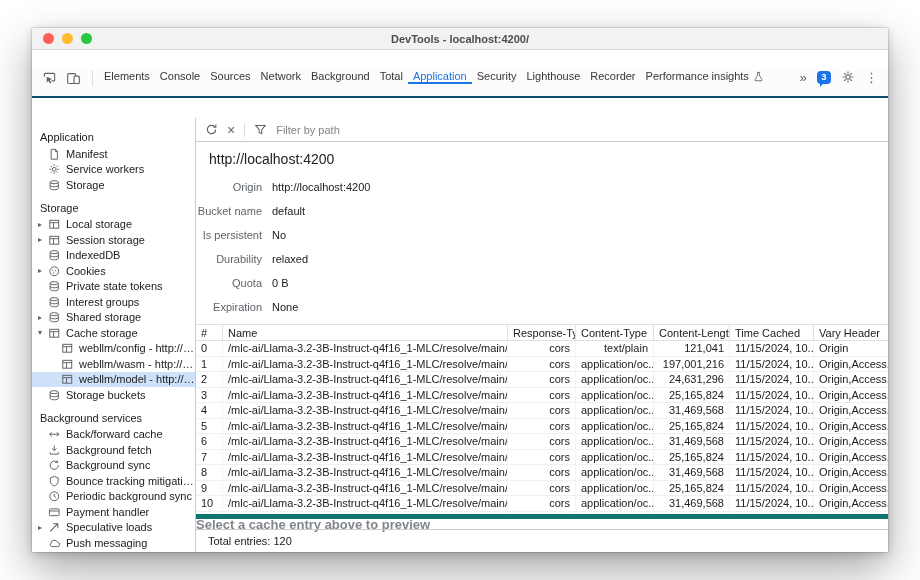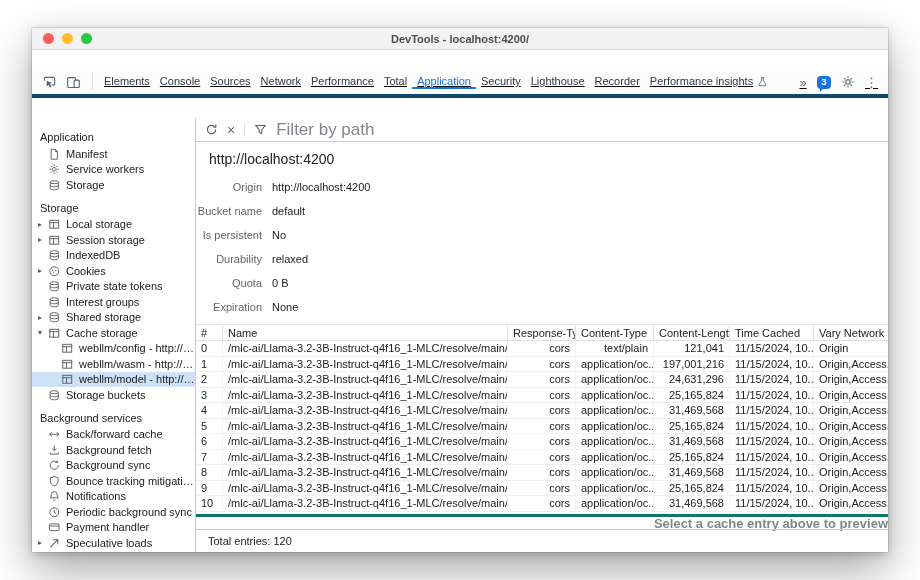--- a/index.html
+++ b/index.html
@@ -11,21 +11,21 @@
     overflow:hidden;display:flex;flex-direction:column;gap:20px;}
 
   
   .titlebar{height:22px;background:#f3f2f2;border-bottom:1px solid #d8d7d7;display:flex;align-items:center;position:relative;flex:0 0 auto;}
   .lights{display:flex;gap:8px;margin-left:11px;z-index:2;}
   .light{width:11px;height:11px;border-radius:50%;}
   .light.red{background:#ff5f57}.light.yellow{background:#febc2e}.light.green{background:#28c840}
   .win-title{position:absolute;left:0;right:0;text-align:center;font-size:11px;font-weight:700;color:#4c4c4e;}
 
   
-  .tabbar{height:28px;border-bottom:4px solid #0c4a6e;display:flex;align-items:center;background:#fcfcfc;flex:0 0 auto;text-decoration:underline;}
+  .tabbar{height:28px;border-bottom:2px solid #0c4a6e;display:flex;align-items:flex-start;background:#fcfcfc;flex:0 0 auto;}
   .tb-left{display:flex;align-items:center;padding:0 4px 0 10px;gap:9px;color:#5f6368;flex:0 0 auto;}
   .tb-left svg{width:15px;height:15px;}
   .tb-sep{width:1px;height:16px;background:#ddd;align-self:center;margin:0 2px;flex:0 0 auto;}
   .tabs{display:flex;flex:1 1 auto;overflow:hidden;}
   .tab{display:flex;align-items:center;gap:4px;padding:0 5px;font-size:11px;color:#35363a;white-space:nowrap;border-bottom:2px solid transparent;cursor:default;}
   .tab.selected{color:#1a73e8;border-bottom-color:#1a73e8;}
   .tab-flask{display:inline-flex;color:#5f6368;}
   .tab-flask svg{width:11px;height:11px;}
   .tb-right{display:flex;align-items:center;gap:10px;padding:0 10px 0 4px;color:#5f6368;margin-left:auto;flex:0 0 auto;}
   .more-tabs{font-size:13px;line-height:1;color:#5f6368;}
@@ -48,41 +48,41 @@
   .sb-item.selected{background:#cde1f8;}
   .sb-label{overflow:hidden;text-overflow:ellipsis;}
 
   
   .main{flex:1 1 auto;display:flex;flex-direction:column;min-width:0;}
   .toolbar{height:24px;flex:0 0 24px;border-bottom:1px solid #cbcbcb;display:flex;align-items:center;gap:9px;padding:0 9px;color:#5f6368;}
   .toolbar svg{width:13px;height:13px;display:block;}
   .tool{display:inline-flex;align-items:center;}
   .x-icon{font-size:14px;line-height:1;color:#5f6368;}
   .tool-sep{width:1px;height:14px;background:#ddd;}
-  .filter-input{border:none;outline:none;background:transparent;font-family:"Liberation Sans",sans-serif;font-size:17px;color:#202124;width:220px;}
+  .filter-input{border:none;outline:none;background:transparent;font-family:"Liberation Sans",sans-serif;font-size:11px;color:#202124;width:220px;}
   .filter-input::placeholder{color:#80868b;}
 
   .info{height:372px;flex:0 0 372px;overflow:hidden;}
   .cache-title{font-size:14px;color:#202124;padding:9px 0 5px 13px;line-height:16px;}
   .details{padding:3px 0;}
   .detail-row{display:flex;height:24px;align-items:center;font-size:11px;}
   .detail-label{width:66px;text-align:right;color:#5f6368;flex:0 0 auto;}
   .detail-value{margin-left:10px;color:#202124;white-space:nowrap;}
 
   .grid{margin-top:2px;font-size:11px;}
   .grid-header{display:grid;grid-template-columns:26px 285px 68px 78px 76px 84px 1fr;height:17px;border-top:1px solid #e0e0e0;border-bottom:1px solid #e0e0e0;color:#202124;}
   .grid-header>div{display:flex;align-items:center;padding:0 5px;border-left:1px solid #e0e0e0;overflow:hidden;white-space:nowrap;}
   .grid-header>div:first-child{border-left:none;}
   .grid-body{height:175px;overflow:hidden;}
   .grid-row{display:grid;grid-template-columns:26px 285px 68px 78px 76px 84px 1fr;height:15.5px;border-bottom:1px solid #f0f0f0;color:#202124;}
   .grid-row>div{padding:0 5px;line-height:14.5px;white-space:nowrap;overflow:hidden;border-left:1px solid #f4f4f4;}
   .grid-row>div:first-child{border-left:none;}
   .cell-r{text-align:right;}
 
-  .preview{flex:1 1 auto;border-top:3px solid #0f766e;display:flex;align-items:center;justify-content:flex-end;min-height:0;}
+  .preview{flex:1 1 auto;border-top:5px solid #0f766e;display:flex;align-items:center;justify-content:flex-start;min-height:0;}
   .preview-text{font-size:13px;font-weight:700;color:#80868b;}
   .statusbar{height:23px;flex:0 0 23px;border-top:1px solid #cbcbcb;display:flex;align-items:center;padding:0 12px;font-size:11px;color:#202124;}
 </style>
 </head>
 <body>
 
 <div class="window">
 
   <div class="titlebar">
     <div class="lights">
@@ -116,21 +116,21 @@
         <div class="tab">
           <span>Console</span>
         </div>
         <div class="tab">
           <span>Sources</span>
         </div>
         <div class="tab">
           <span>Network</span>
         </div>
         <div class="tab">
-          <span>Performance</span>
+          <span>Background</span>
         </div>
         <div class="tab">
           <span>Total</span>
         </div>
         <div class="tab selected">
           <span>Application</span>
         </div>
         <div class="tab">
           <span>Security</span>
         </div>
@@ -360,30 +360,20 @@
             <svg viewBox="0 0 14 14" fill="none" stroke="currentColor" stroke-width="1.1">
               <path d="M7 1.6 11.4 3.3v3.2c0 2.9-1.9 4.9-4.4 5.9-2.5-1-4.4-3-4.4-5.9V3.3z"></path>
             </svg>
           </span>
           <span class="sb-label">Bounce tracking mitigations</span>
         </div>
         <div class="sb-item">
           <span class="arrow"></span>
           <span class="sb-icon">
             <svg viewBox="0 0 14 14" fill="none" stroke="currentColor" stroke-width="1.1">
-              <path d="M7 1.8a3.3 3.3 0 0 1 3.3 3.3c0 2.6.7 3.3 1.3 3.7H2.4c.6-.4 1.3-1.1 1.3-3.7A3.3 3.3 0 0 1 7 1.8z"></path>
-              <path d="M5.9 10.9c.2.7.6 1 1.1 1s.9-.3 1.1-1"></path>
-            </svg>
-          </span>
-          <span class="sb-label">Notifications</span>
-        </div>
-        <div class="sb-item">
-          <span class="arrow"></span>
-          <span class="sb-icon">
-            <svg viewBox="0 0 14 14" fill="none" stroke="currentColor" stroke-width="1.1">
               <circle cx="7" cy="7" r="5"></circle>
               <path d="M7 4.2V7l2 1.4"></path>
             </svg>
           </span>
           <span class="sb-label">Periodic background sync</span>
         </div>
         <div class="sb-item">
           <span class="arrow"></span>
           <span class="sb-icon">
             <svg viewBox="0 0 14 14" fill="none" stroke="currentColor" stroke-width="1.1">
@@ -471,21 +461,21 @@
             </div>
           </div>
         <div class="grid">
           <div class="grid-header">
               <div>#</div>
               <div>Name</div>
               <div>Response-Type</div>
               <div>Content-Type</div>
               <div>Content-Length</div>
               <div>Time Cached</div>
-              <div>Vary Network</div>
+              <div>Vary Header</div>
             </div>
           <div class="grid-body">
               <div class="grid-row">
                 <div>0</div>
                 <div>/mlc-ai/Llama-3.2-3B-Instruct-q4f16_1-MLC/resolve/main/ndarray-c...</div>
                 <div class="cell-r">cors</div>
                 <div class="cell-r">text/plain</div>
                 <div class="cell-r">121,041</div>
                 <div>11/15/2024, 10...</div>
                 <div>Origin</div>

